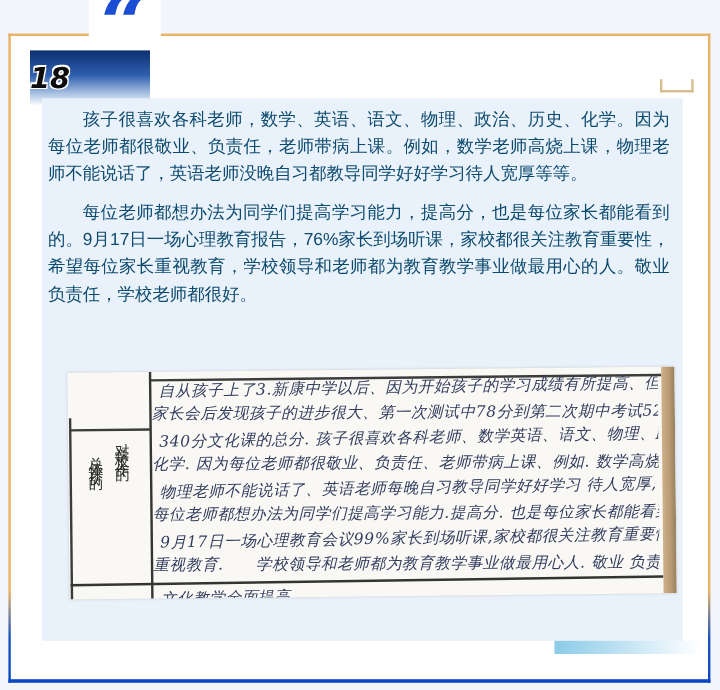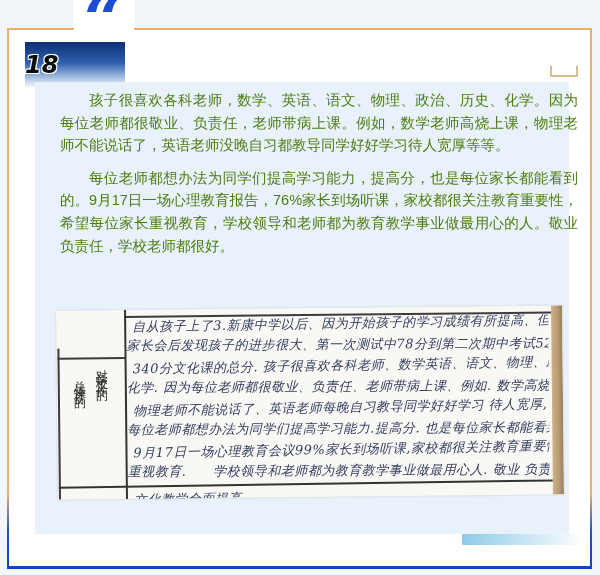--- a/index.html
+++ b/index.html
@@ -50,22 +50,22 @@
   .bracket {
     position: absolute; left: 550px; top: 66px; width: 28px; height: 11px;
     border-left: 2px solid #d9bd92; border-right: 2px solid #d9bd92; border-bottom: 2px solid #d9bd92;
   }
 
   
   .panel { position: absolute; left: 35px; top: 82px; width: 534px; height: 452px; background: #e9f1fa; }
 
   
   .article {
-    position: absolute; left: 60px; top: 89px; width: 518px;
-    color: #4d7c0f; font-size: 14.5px; line-height: 22.6px;
+    position: absolute; left: 40px; top: 89px; width: 518px;
+    color: #0c4a6e; font-size: 14.5px; line-height: 22.6px;
     text-align: justify;
   }
   .article p { text-indent: 2em; margin-bottom: 10px; }
 
   
   .photo {
     position: absolute; left: 57px; top: 308px; width: 506px; height: 189px;
     background: #f9f8f4;
     transform: rotate(-0.6deg);
     overflow: hidden;

